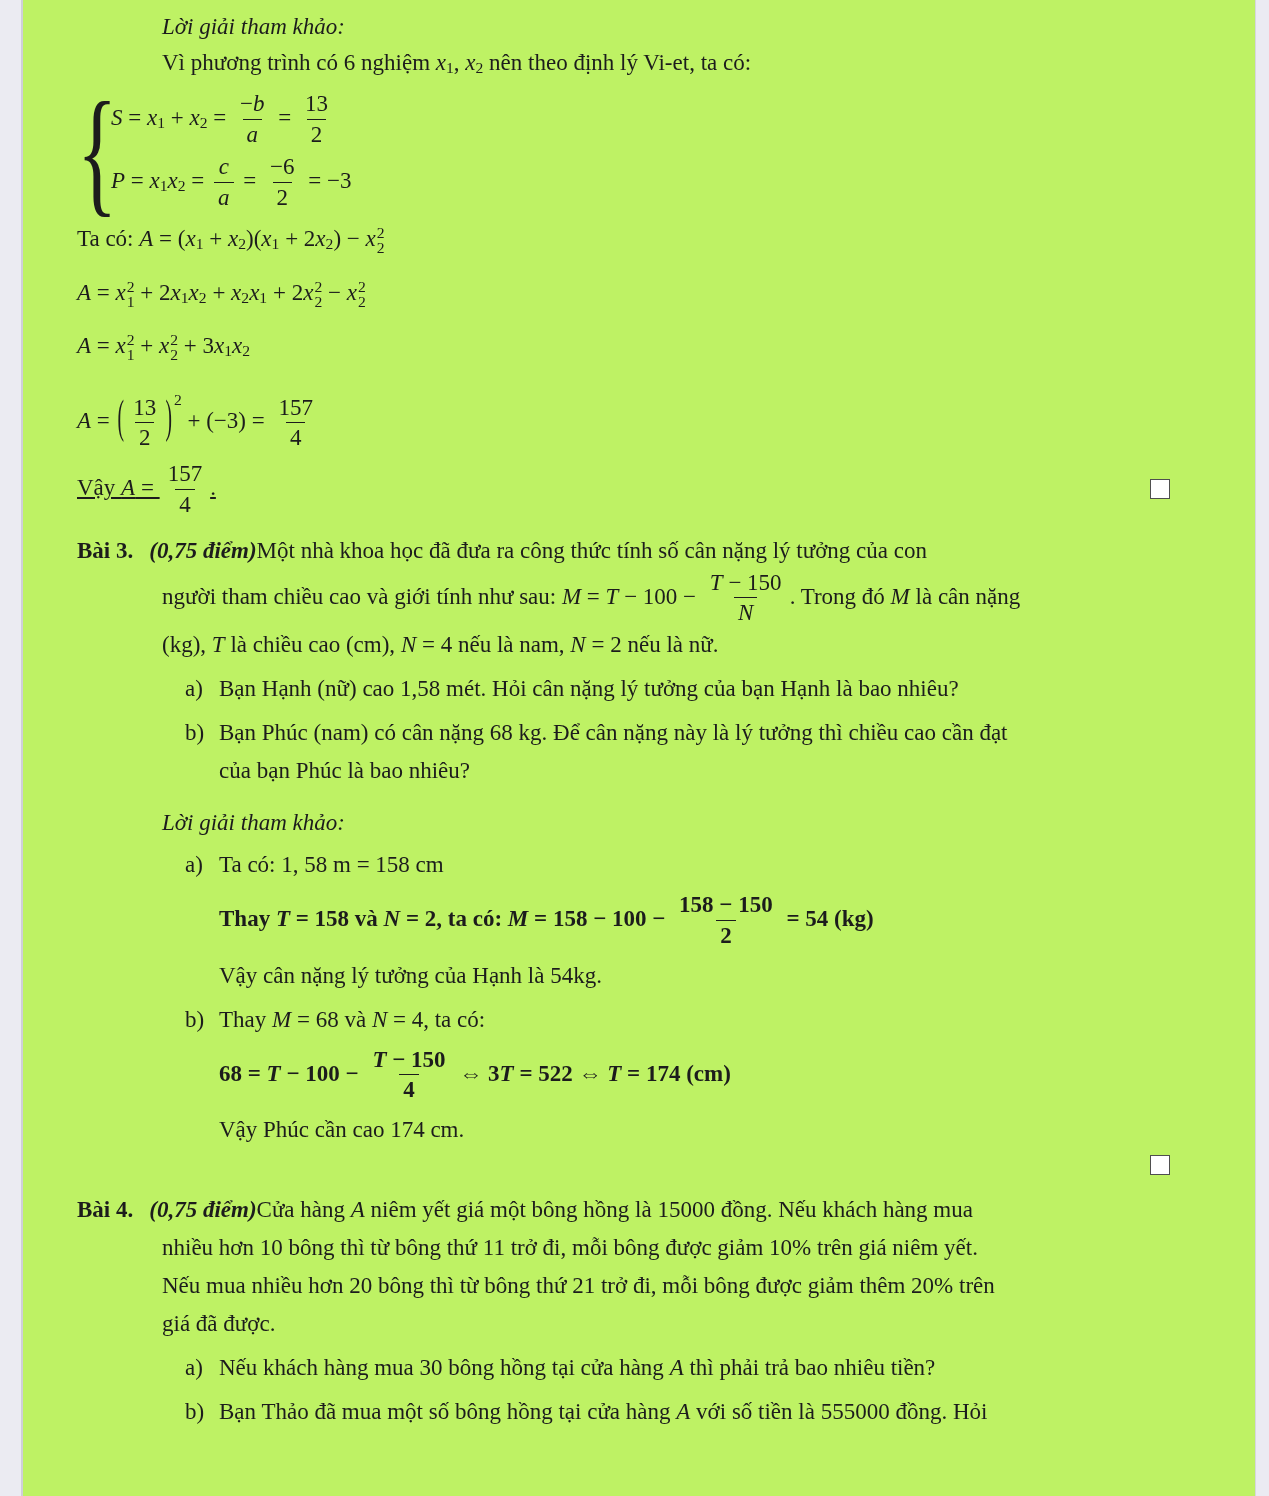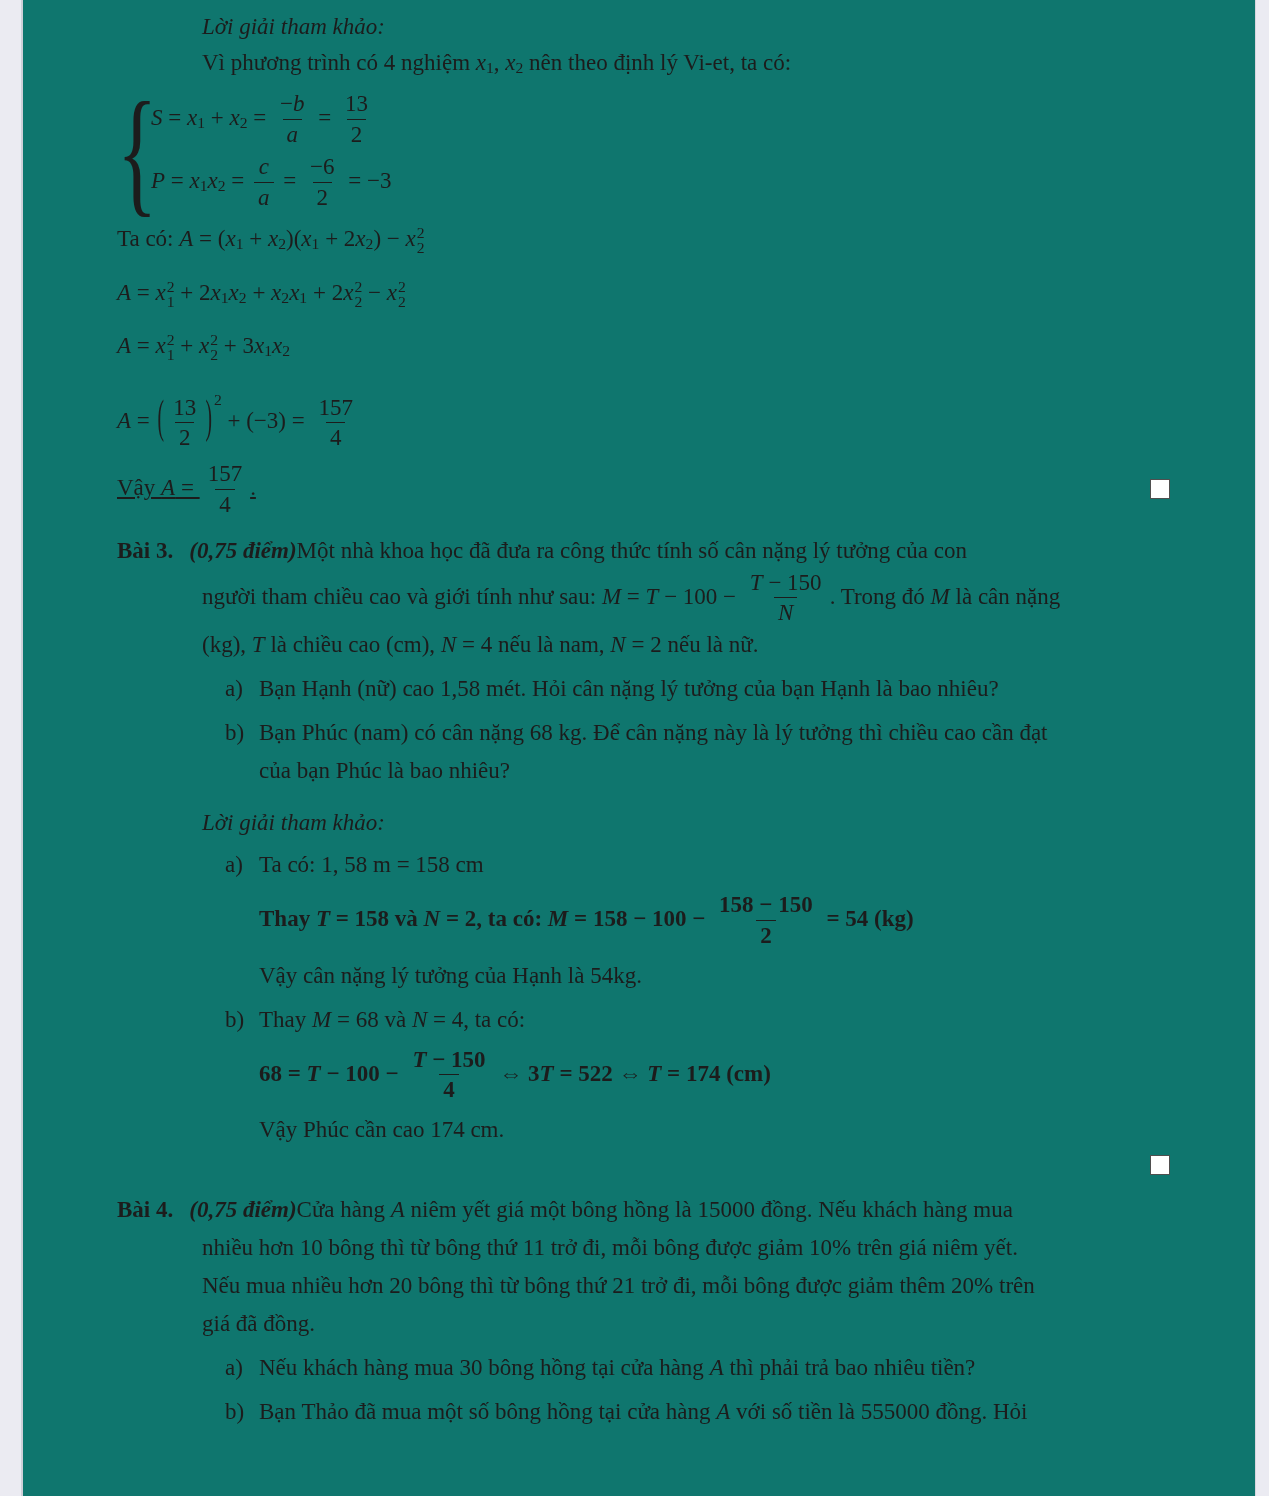--- a/index.html
+++ b/index.html
@@ -7,22 +7,22 @@
     background:#ffffff;
     font-family:"Liberation Serif","DejaVu Serif",serif;
     color:#1c1c1c;
     font-size:23px;
     position:relative;
   }
   .gutter-left{position:absolute;left:0;top:0;bottom:0;width:21px;background:#ebebf2;border-right:2px solid #cfcfd8;}
   .gutter-right{position:absolute;right:0;top:0;bottom:0;width:13px;background:#ebebf2;border-left:1px solid #d6d6de;}
   .page{
     position:absolute;left:23px;right:14px;top:0;bottom:0;
-    background:#0f766e;
-    padding:10px 85px 0 94px;
+    background:#bef264;
+    padding:10px 85px 0 54px;
     box-sizing:border-box;
   }
   #doc > div{white-space:nowrap;}
   .line{line-height:38px;}
   .italic-line{font-style:italic;line-height:34px;}
   .ind{margin-left:85px;}
   .display{margin:10px 0;}
   .mt-md{margin-top:16px;}
   .mt-lg{margin-top:24px;}
   .rel{position:relative;text-decoration:underline;}
@@ -62,21 +62,21 @@
   .rel .qed{position:absolute;right:0;top:50%;margin-top:-10px;}
   .qedline{text-align:right;margin-top:6px;line-height:18px;}
 </style>
 </head>
 <body>
 
 <div class="gutter-left"></div>
 <div class="page">
   <div id="doc">
       <div class="italic-line ind"><span>Lời giải tham khảo:</span></div>
-      <div class="line ind"><span>Vì phương trình có 4 nghiệm </span><span class="it">x</span><span class="sb">1</span><span>, </span><span class="it">x</span><span class="sb">2</span><span> nên theo định lý Vi-et, ta có:</span></div>
+      <div class="line ind"><span>Vì phương trình có 6 nghiệm </span><span class="it">x</span><span class="sb">1</span><span>, </span><span class="it">x</span><span class="sb">2</span><span> nên theo định lý Vi-et, ta có:</span></div>
       <div class="system ind">
         <span class="brace">{</span>
         <div class="rows">
           <div class="srow">
             <span class="srow-c"><span class="it">S</span><span> = </span><span class="it">x</span><span class="sb">1</span><span> + </span><span class="it">x</span><span class="sb">2</span><span> = </span><span class="frac">
                 <span class="fnum"><span>−</span><span class="it">b</span></span>
                 <span class="fden"><span class="it">a</span></span>
               </span><span> = </span><span class="frac">
                 <span class="fnum"><span>13</span></span>
                 <span class="fden"><span>2</span></span>
@@ -167,21 +167,21 @@
               <span class="fden"><span>4</span></span>
             </span><span> ⇔ 3</span><span class="it">T</span><span> = 522 ⇔ </span><span class="it">T</span><span> = 174 (cm)</span></div>
           <div class="lline"><span>Vậy Phúc cần cao 174 cm.</span></div>
         </div>
       </div>
       <div class="qedline"><span class="qed"></span></div>
       <div class="problem mt-lg">
         <div class="pline"><span class="plabel">Bài 4.</span><span class="ppoints">(0,75 điểm)</span><span>Cửa hàng </span><span class="it">A</span><span> niêm yết giá một bông hồng là 15000 đồng. Nếu khách hàng mua</span></div>
         <div class="pline cont"><span>nhiều hơn 10 bông thì từ bông thứ 11 trở đi, mỗi bông được giảm 10% trên giá niêm yết.</span></div>
         <div class="pline cont"><span>Nếu mua nhiều hơn 20 bông thì từ bông thứ 21 trở đi, mỗi bông được giảm thêm 20% trên</span></div>
-        <div class="pline cont"><span>giá đã đồng.</span></div>
+        <div class="pline cont"><span>giá đã được.</span></div>
       </div>
       <div class="li mt-md">
         <span class="marker">a)</span>
         <div class="litext">
           <div class="lline"><span>Nếu khách hàng mua 30 bông hồng tại cửa hàng </span><span class="it">A</span><span> thì phải trả bao nhiêu tiền?</span></div>
         </div>
       </div>
       <div class="li">
         <span class="marker">b)</span>
         <div class="litext">

